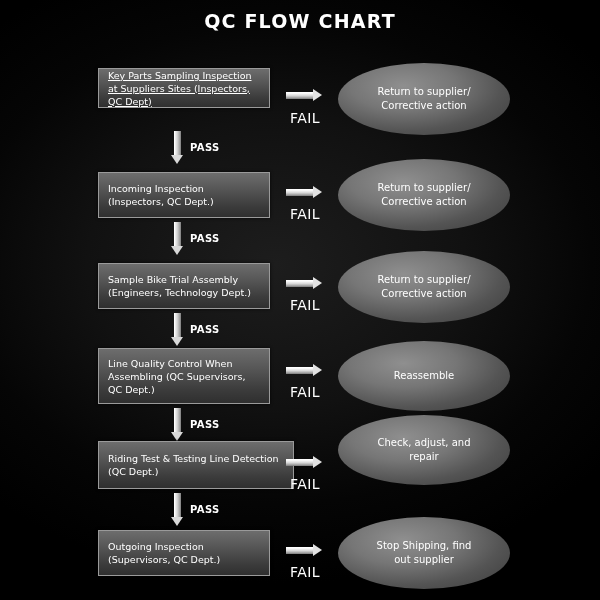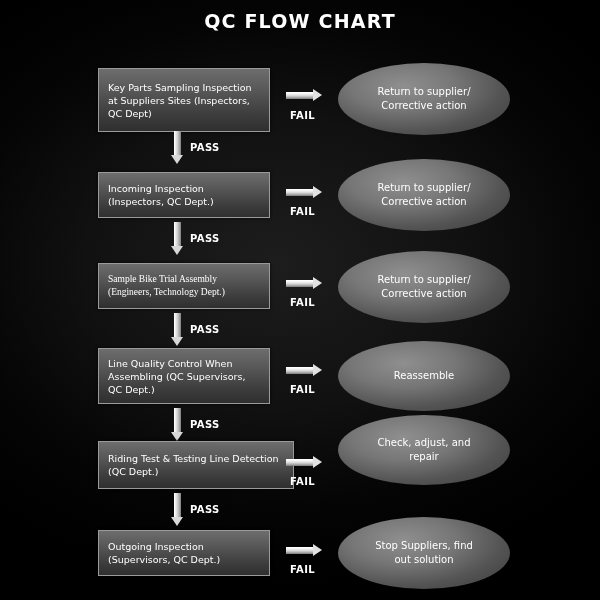--- a/index.html
+++ b/index.html
@@ -113,34 +113,34 @@
     position: absolute;
     top: 0;
     width: 0; height: 0;
     border-top: 6.5px solid transparent;
     border-bottom: 6.5px solid transparent;
     border-left: 9px solid #e2e2e2;
   }
   .fail-label {
     position: absolute;
     color: #ffffff;
-    font-size: 10px;
-    font-weight: bold;
+    font-size: 14px;
+    font-weight: normal;
     letter-spacing: 0.4px;
   }
 </style>
 </head>
 <body>
 
 <div id="page">
   <div id="backdrop"></div>
 
   <div id="title">QC FLOW CHART</div>
 
-  <div class="box" style="left:98px; top:68px; width:172px; height:64px;">
+  <div class="box" style="left:98px; top:68px; width:172px; height:40px;text-decoration:underline;">
     <span>Key Parts Sampling Inspection at Suppliers Sites (Inspectors, QC Dept)</span>
   </div>
   <div class="arrow-right" style="left:286px; top:89px; width:36px;">
     <div class="shaft" style="width:27px;"></div>
     <div class="head" style="left:27px;"></div>
   </div>
   <div class="fail-label" style="left:290px; top:110px;">FAIL</div>
   <div class="ellipse" style="left:338px; top:63px; width:172px; height:72px;">
     <span>Return to supplier/ Corrective action</span>
   </div>
@@ -162,21 +162,21 @@
   <div class="ellipse" style="left:338px; top:159px; width:172px; height:72px;">
     <span>Return to supplier/ Corrective action</span>
   </div>
 
   <div class="arrow-down" style="left:171px; top:222px; height:33px;">
     <div class="shaft" style="height:24px;"></div>
     <div class="head" style="top:24px;"></div>
   </div>
   <div class="pass-label" style="left:190px; top:233px;">PASS</div>
 
-  <div class="box" style="left:98px; top:263px; width:172px; height:46px;font-family:Liberation Serif, serif;">
+  <div class="box" style="left:98px; top:263px; width:172px; height:46px;">
     <span>Sample Bike Trial Assembly (Engineers, Technology Dept.)</span>
   </div>
   <div class="arrow-right" style="left:286px; top:277px; width:36px;">
     <div class="shaft" style="width:27px;"></div>
     <div class="head" style="left:27px;"></div>
   </div>
   <div class="fail-label" style="left:290px; top:297px;">FAIL</div>
   <div class="ellipse" style="left:338px; top:251px; width:172px; height:72px;">
     <span>Return to supplier/ Corrective action</span>
   </div>
@@ -225,15 +225,15 @@
 
   <div class="box" style="left:98px; top:530px; width:172px; height:46px;">
     <span>Outgoing Inspection (Supervisors, QC Dept.)</span>
   </div>
   <div class="arrow-right" style="left:286px; top:544px; width:36px;">
     <div class="shaft" style="width:27px;"></div>
     <div class="head" style="left:27px;"></div>
   </div>
   <div class="fail-label" style="left:290px; top:564px;">FAIL</div>
   <div class="ellipse" style="left:338px; top:517px; width:172px; height:72px;">
-    <span>Stop Suppliers, find out solution</span>
+    <span>Stop Shipping, find out supplier</span>
   </div>
 </div>
 
 </body></html>

